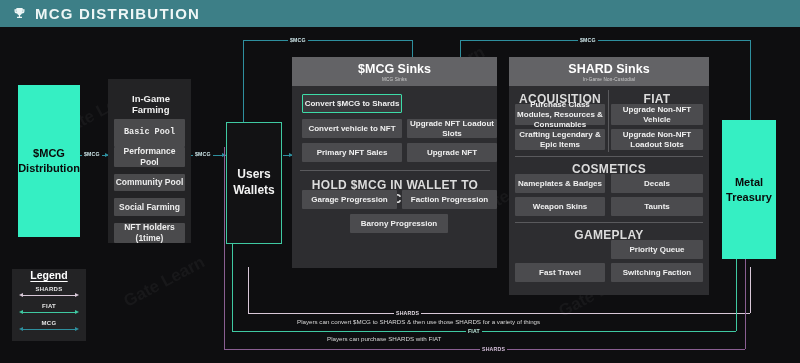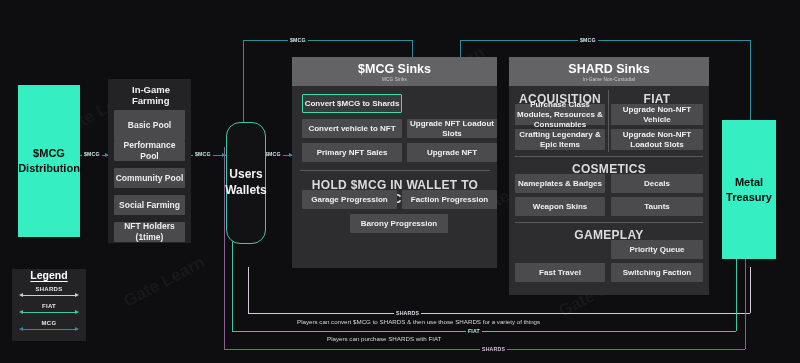--- a/index.html
+++ b/index.html
@@ -40,21 +40,21 @@
     position: absolute; border: 1px solid #3fc9a2; background: #121214;
     display: flex; align-items: center; justify-content: center; text-align: center;
     color: #f2f2f2; font-size: 12px; font-weight: bold; line-height: 1.3;
   }
 
   .group {
     position: absolute; background: #232325;
     display: flex; flex-direction: column; align-items: center;
   }
   .group-title {
-    color: #f0f0f0; font-size: 9.5px; font-weight: bold; padding: 5px 0 4px; margin-left: 24px;
+    color: #f0f0f0; font-size: 9.5px; font-weight: bold; padding: 14px 0 4px; margin-left: 24px;
   }
   .pill {
     background: #4a4a4c; color: #ededed; font-size: 8.5px; font-weight: bold;
     display: flex; align-items: center; justify-content: center; text-align: center;
     border-radius: 1px; line-height: 1.25;
   }
 
   
   .sink { position: absolute; background: #2d2d30; }
   .sink-head {
@@ -114,20 +114,26 @@
   .arrow-d {
     border-left: 2.5px solid transparent; border-right: 2.5px solid transparent;
     border-top: 4px solid; border-bottom: none;
   }
 </style>
 </head>
 <body>
 
 <div id="root">
 
+  <div class="header">
+    <svg class="trophy" viewBox="0 0 24 24">
+      <path fill="#eef6f6" d="M7 3h10v2h3v3a4 4 0 0 1-4 4h-.2A5 5 0 0 1 13 14.9V17h3v2H8v-2h3v-2.1A5 5 0 0 1 8.2 12H8a4 4 0 0 1-4-4V5h3V3zm0 4H6v1a2 2 0 0 0 1 1.7V7zm10 0v2.7A2 2 0 0 0 18 8V7h-1z"></path>
+    </svg>
+    <div class="title">MCG DISTRIBUTION</div>
+  </div>
 
   <div class="canvas">
 
     <div class="wm" style="left:55px;  top:75px;">Gate Learn</div>
     <div class="wm" style="left:120px; top:245px;">Gate Learn</div>
     <div class="wm" style="left:400px; top:35px;">Gate Learn</div>
     <div class="wm" style="left:470px; top:155px;">Gate Learn</div>
     <div class="wm" style="left:555px; top:255px;">Gate Learn</div>
 
     <div class="ln ln-v" style="left:243px; top:13px;  height:115px; background:#2e8f9e;"></div>
@@ -173,28 +179,28 @@
 
     <div class="mint" style="left:18px; top:58px; width:62px; height:152px;">
       <div>
         <div>$MCG</div>
         <div>Distribution</div>
       </div>
     </div>
 
     <div class="group" style="left:108px; top:52px; width:83px; height:164px;">
       <div class="group-title">In-Game Farming</div>
-      <div class="pill" style="width:71px; height:31px; margin-bottom:0;">Basic Pool</div>
+      <div class="pill" style="width:71px; height:31px; margin-bottom:0;font-family:Liberation Mono, monospace;">Basic Pool</div>
       <div class="pill" style="width:71px; height:20px; margin-bottom:7px;">Performance Pool</div>
       <div class="pill" style="width:71px; height:20px; margin-bottom:7px;">Community Pool</div>
       <div class="pill" style="width:71px; height:20px; margin-bottom:7px;">Social Farming</div>
       <div class="pill" style="width:71px; height:20px;">NFT Holders (1time)</div>
     </div>
 
-    <div class="outline-box" style="left:226px; top:95px; width:40px; height:122px;border-radius:14px;">
+    <div class="outline-box" style="left:226px; top:95px; width:56px; height:122px;">
       <div>
         <div>Users</div>
         <div>Wallets</div>
       </div>
     </div>
 
     <div class="sink" style="left:292px; top:30px; width:205px; height:211px;">
       <div class="sink-head">
         <div class="h1">$MCG Sinks</div>
         <div class="h2">MCG Sinks</div>

